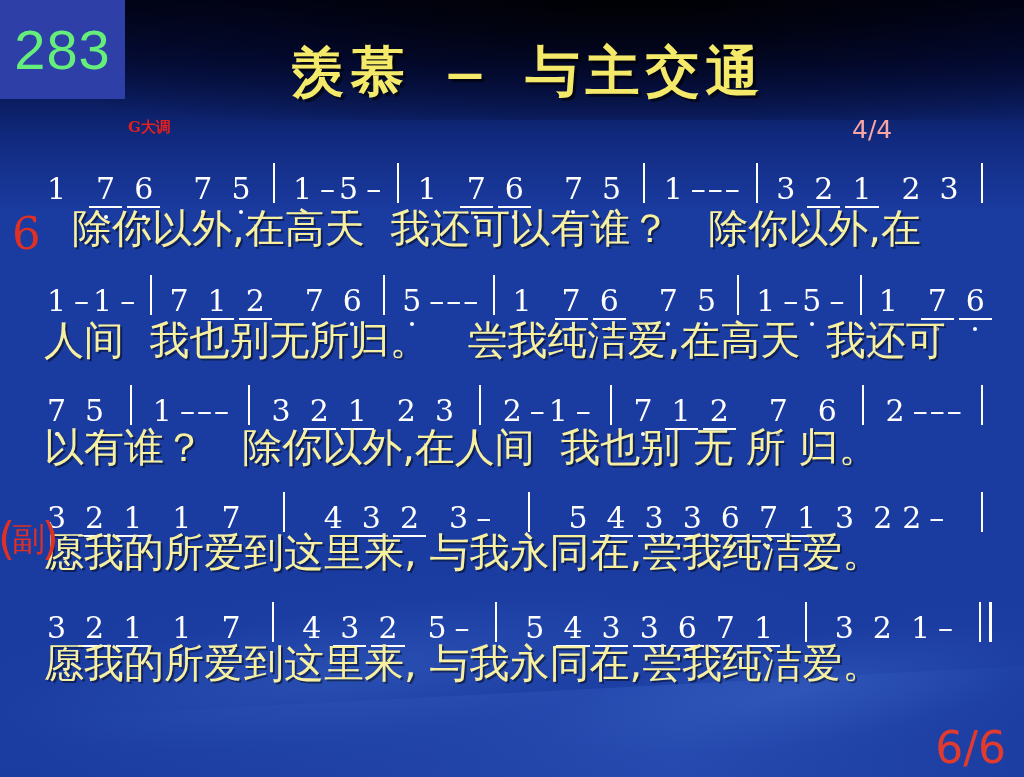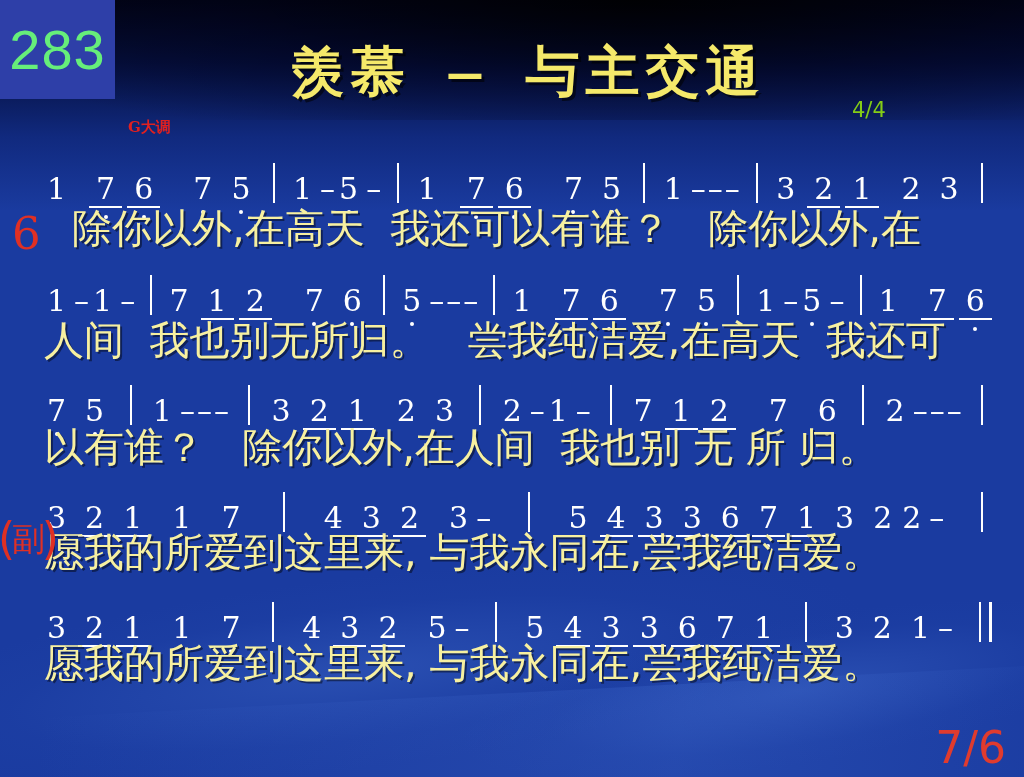--- a/index.html
+++ b/index.html
@@ -68,21 +68,21 @@
        rgba(26,59,160,0) 0%, rgba(60,100,200,0.22) 40%,
        rgba(70,115,215,0.25) 60%, rgba(26,59,160,0) 100%);
     transform: rotate(-3deg);
     pointer-events: none;
   }
 
   
   .badge {
     position: absolute;
     left: 0; top: 0;
-    width: 115px; height: 99px;
+    width: 125px; height: 99px;
     background: #2e3fa8;
     display: flex;
     align-items: center;
     justify-content: center;
     z-index: 5;
   }
   .badge-num {
     color: #66ee7a;
     font-size: 56px;
     font-family: "Liberation Sans", sans-serif;
@@ -111,23 +111,23 @@
     position: absolute;
     left: 128px; top: 118px;
     color: #e02020;
     font-size: 15px;
     font-weight: bold;
     font-family: "DejaVu Serif", serif;
     z-index: 6;
   }
   .meter {
     position: absolute;
-    left: 852px; top: 98px;
-    color: #84cc16;
-    font-size: 21px;
+    left: 852px; top: 115px;
+    color: #fca5a5;
+    font-size: 25px;
     font-family: "DejaVu Sans", sans-serif;
     z-index: 6;
   }
 
   
   .verse-mark {
     position: absolute;
     left: 12px; top: 207px;
     color: #e03024;
     font-size: 45px;
@@ -289,21 +289,21 @@
 
   <div class="key-sig">G大调</div>
   <div class="meter">4/4</div>
 
   <div class="verse-mark">6</div>
 
   <div class="chorus-mark">
     <span class="paren-wrap">副</span>
   </div>
 
-  <div class="page-no">7/6</div>
+  <div class="page-no">6/6</div>
 
   <div class="system notes-row" id="sys1">
       <span class="measure">
         <span class="note sp-l">1</span>
         <span class="note beam wide sp-m">7<span class="odot"></span></span>
         <span class="note beam wide sp-xl">6<span class="odot"></span></span>
         <span class="note sp-m">7<span class="odot"></span></span>
         <span class="note sp-s">5<span class="odot"></span></span>
       </span>
       <span class="barline"></span>

